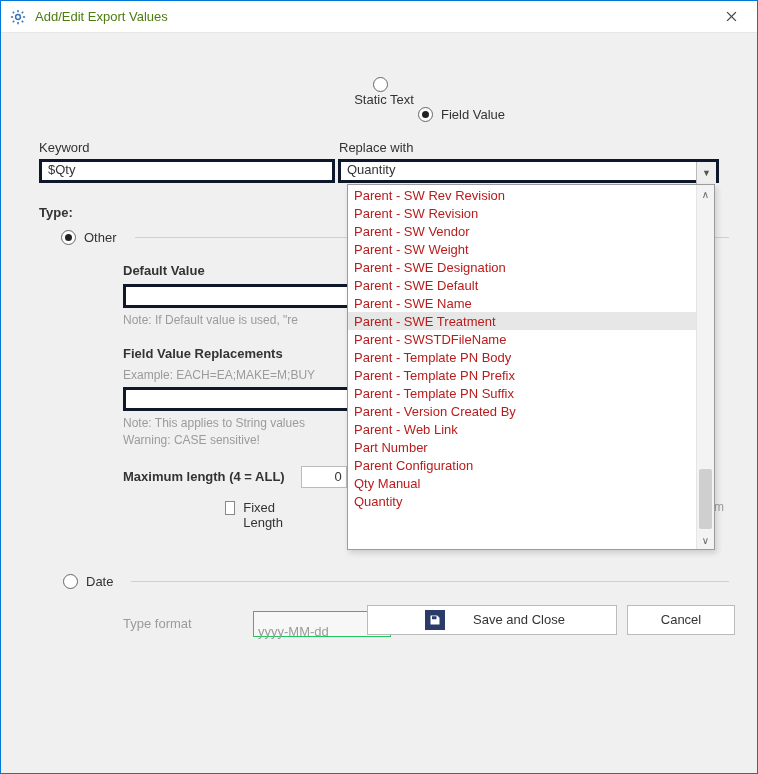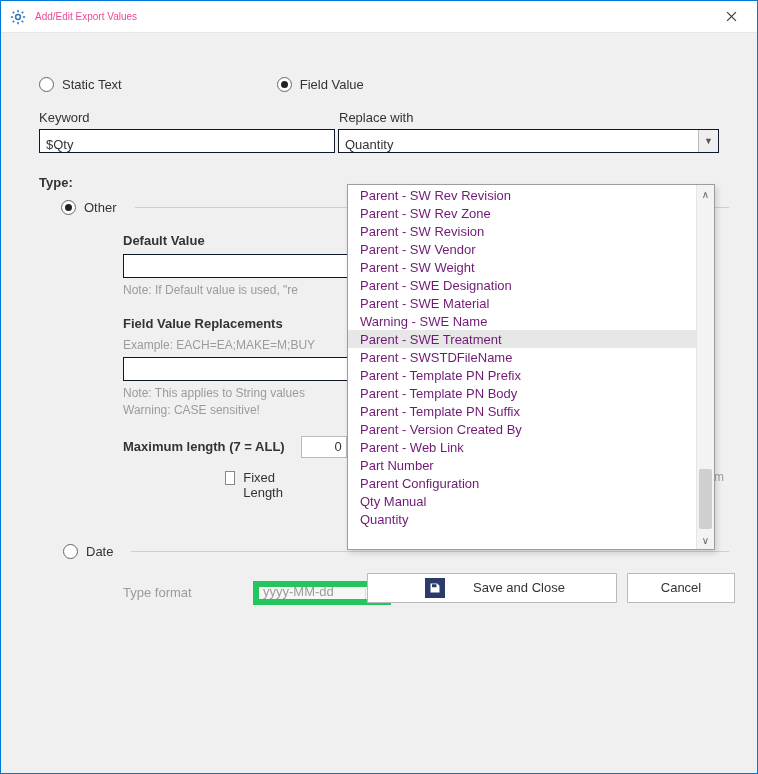--- a/index.html
+++ b/index.html
@@ -29,54 +29,54 @@
     border-bottom: 1px solid #e6e6e6;
   }
   .titlebar .app-icon {
     width: 18px; height: 18px;
     margin-right: 8px;
     flex: 0 0 auto;
     color: #3a72b7;
   }
   .titlebar .title {
     flex: 1 1 auto;
-    color: #ec4899;
-    font-size: 10px;
+    color: #4d7c0f;
+    font-size: 13px;
   }
   .titlebar .close-btn {
     width: 40px; height: 28px;
     display: flex; align-items: center; justify-content: center;
     color: #555;
   }
   .client {
     padding: 20px 28px 16px 28px;
     position: relative;
   }
 
   .row { display: flex; align-items: center; }
   .radio {
     width: 15px; height: 15px; border: 1px solid #666; border-radius: 50%;
     display: inline-flex; align-items: center; justify-content: center;
     margin-right: 8px; background: #fff;
   }
   .radio.selected::after {
     content: ""; width: 7px; height: 7px; border-radius: 50%; background: #222;
   }
-  .mode-row { margin: 24px 0 18px 10px; }
+  .mode-row { margin: 24px 0 18px 10px; flex-direction: column; }
   .mode-row .opt2 { margin-left: 155px; }
 
   .labels-row { display: flex; margin: 10px 0 4px 10px; }
   .labels-row .col1 { width: 300px; }
   .labels-row .col2 { flex: 1; }
 
   .input, .select-head {
     height: 24px;
     background: #fff;
-    border: 1px solid #0f172a;
-    display: flex; align-items: flex-end;
+    border: 3px solid #0f172a;
+    display: flex; align-items: flex-start;
     padding: 0 6px;
     color: #333;
     font-size: 13px;
   }
   .kw-row { display: flex; margin: 0 10px; }
   .kw-row .kw-input { width: 296px; }
   .kw-row .replace-wrap { flex: 1; margin-left: 3px; position: relative; }
   .select-head { padding-right: 0; }
   .select-head .sel-text { flex: 1; }
   .select-head .sel-btn {
@@ -119,22 +119,22 @@
     width: 14px; height: 14px; border: 1px solid #888; background: #fff; margin-right: 8px; margin-top: 1px;
   }
   .fixed-note { margin-left: 64px; color: #9b9b9b; font-size: 12px; max-width: 380px; }
 
   .date-row { display: flex; align-items: center; margin: 44px 0 0 34px; }
   .date-row .divider { flex: 1; height: 1px; background: #cfcfcf; margin-left: 18px; }
 
   .date-opts { display: flex; align-items: center; margin: 22px 0 0 94px; color: #9b9b9b; }
   .date-opts .df-label { width: 130px; }
   .date-select {
-    width: 138px; height: 24px; border: 6px solid #22c55e; background: #f7f7f7;
-    display: flex; align-items: flex-end; padding: 0 4px; color: #9b9b9b;
+    width: 138px; height: 24px; border: 1px solid #22c55e; background: #f7f7f7;
+    display: flex; align-items: flex-start; padding: 12px 4px; color: #9b9b9b;
   }
   .date-select .dd-btn {
     margin-left: auto; width: 16px; text-align: center; border-left: 1px solid #ddd;
   }
   .today-box { margin-left: 30px; display: flex; align-items: center; }
   .checkbox.disabled { border-color: #ccc; background: #f7f7f7; }
 
   .footer {
     position: absolute; bottom: 18px; right: 22px; display: flex; gap: 10px;
   }
@@ -157,22 +157,22 @@
     width: 368px;
     height: 366px;
     background: #fff;
     border: 1px solid #9c9c9c;
     box-shadow: 2px 3px 6px rgba(0,0,0,0.15);
     display: flex;
     z-index: 50;
   }
   .dropdown .list { flex: 1; overflow: hidden; padding: 1px 0; }
   .dropdown .item {
-    height: 18px; padding: 0 12px; display: flex; align-items: center;
-    font-size: 13px; color: #701a75; white-space: nowrap;
+    height: 18px; padding: 0 6px; display: flex; align-items: center;
+    font-size: 13px; color: #b91c1c; white-space: nowrap;
   }
   .dropdown .item.highlight { background: #e7e7e7; }
   .dropdown .scrollbar {
     width: 18px; background: #f3f3f3; display: flex; flex-direction: column; border-left: 1px solid #e5e5e5;
   }
   .dropdown .scrollbar .arrow {
     height: 18px; display: flex; align-items: center; justify-content: center; color: #666; font-size: 10px;
   }
   .dropdown .scrollbar .track { flex: 1; position: relative; }
   .dropdown .scrollbar .thumb {
@@ -249,21 +249,21 @@
 
     <div class="section">
       <div class="label">Field Value Replacements</div>
       <div class="muted" style="margin-top:2px;">Example: EACH=EA;MAKE=M;BUY</div>
       <div class="input wide-input" style="margin-top:4px;"></div>
       <div class="muted">Note: This applies to String values</div>
       <div class="muted" style="margin-top:0;">Warning: CASE sensitive!</div>
     </div>
 
     <div class="maxlen-row">
-      <span class="label">Maximum length (7 = ALL)</span>
+      <span class="label">Maximum length (4 = ALL)</span>
       <div class="spinner">
         <div class="val">0</div>
         <div class="btns">
           <div>▲</div>
           <div>▼</div>
         </div>
       </div>
       <span class="maxlen-note">Note:</span>
     </div>
 
@@ -303,31 +303,30 @@
       <div class="btn btn-secondary">
         <span>Cancel</span>
       </div>
     </div>
 
   </div>
 
   <div class="dropdown">
     <div class="list" id="dd-list">
         <div class="item">Parent - SW Rev Revision</div>
-        <div class="item">Parent - SW Rev Zone</div>
         <div class="item">Parent - SW Revision</div>
         <div class="item">Parent - SW Vendor</div>
         <div class="item">Parent - SW Weight</div>
         <div class="item">Parent - SWE Designation</div>
-        <div class="item">Parent - SWE Material</div>
-        <div class="item">Warning - SWE Name</div>
+        <div class="item">Parent - SWE Default</div>
+        <div class="item">Parent - SWE Name</div>
         <div class="item highlight">Parent - SWE Treatment</div>
         <div class="item">Parent - SWSTDFileName</div>
+        <div class="item">Parent - Template PN Body</div>
         <div class="item">Parent - Template PN Prefix</div>
-        <div class="item">Parent - Template PN Body</div>
         <div class="item">Parent - Template PN Suffix</div>
         <div class="item">Parent - Version Created By</div>
         <div class="item">Parent - Web Link</div>
         <div class="item">Part Number</div>
         <div class="item">Parent Configuration</div>
         <div class="item">Qty Manual</div>
         <div class="item">Quantity</div>
       </div>
     <div class="scrollbar">
       <div class="arrow">∧</div>

